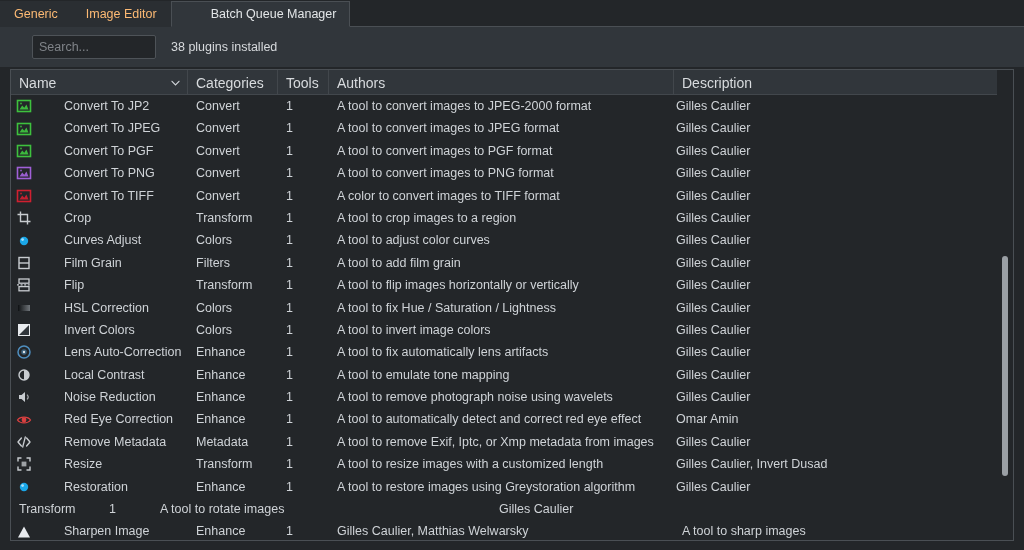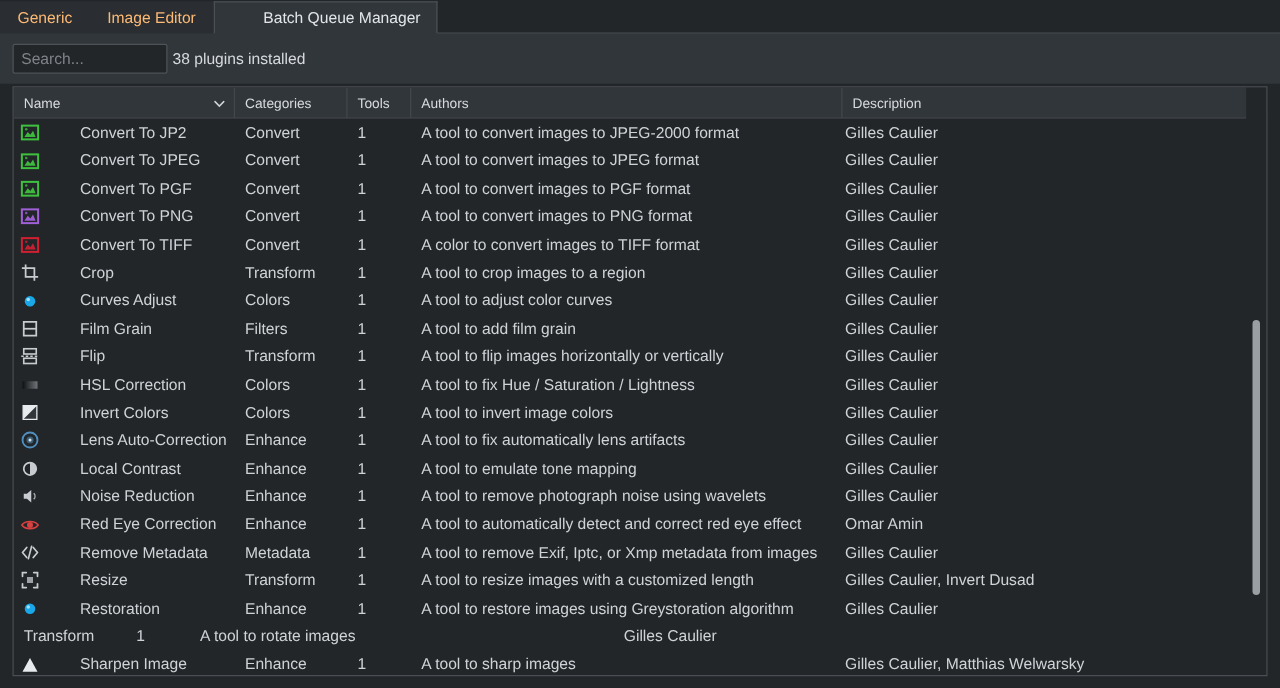--- a/index.html
+++ b/index.html
@@ -66,24 +66,25 @@
     width: 124px; height: 24px;
     background: #232629;
     border: 1px solid #4e5358;
     border-radius: 2px;
     color: #3b82f6;
     font-size: 12.5px;
     padding: 0 6px;
     box-sizing: border-box;
     outline: none;
     font-family: "Liberation Sans", sans-serif;
+    margin-left: 22px;
   }
   .searchbox::placeholder { color: #7f8388; opacity: 1; }
   .plugincount {
-    margin-left: 4px;
+    margin-left: 15px;
     font-size: 12.5px;
     color: #d7dadd;
     white-space: nowrap;
   }
 
   
   .tableframe {
     position: absolute;
     left: 10px; top: 69px;
     width: 1004px; height: 472px;
@@ -97,21 +98,21 @@
   .thead {
     display: flex;
     height: 25px;
     background: #31363b;
     box-sizing: border-box;
     border-bottom: 1px solid #42474c;
     position: relative;
   }
   .th {
     display: flex; align-items: center;
-    font-size: 11px;
+    font-size: 14px;
     color: #d8dbde;
     padding-left: 8px;
     box-sizing: border-box;
     border-right: 1px solid #42474c;
     height: 25px;
     position: relative;
     white-space: nowrap;
     overflow: hidden;
   }
   .th:last-child { border-right: none; }
@@ -521,22 +522,22 @@
           <div class="td c-name col-name">
             <span class="iconwrap">
               <svg width="16" height="16" viewBox="0 0 16 16">
                 <path d="M8 2.4 L14 13.4 H2 Z" fill="#e8ebee"></path>
               </svg>
             </span>
             <span class="namelabel">Sharpen Image</span>
           </div>
           <div class="td col-cat">Enhance</div>
           <div class="td col-tools">1</div>
+          <div class="td col-auth">Gilles Caulier, Matthias Welwarsky</div>
           <div class="td col-desc">A tool to sharp images</div>
-          <div class="td col-auth">Gilles Caulier, Matthias Welwarsky</div>
         </div>
       </div>
     <div class="vscroll">
       <div class="vthumb" id="vthumb" style="top: 186px; height: 220px;"></div>
     </div>
   </div>
 
 </div>
 
 </body></html>

